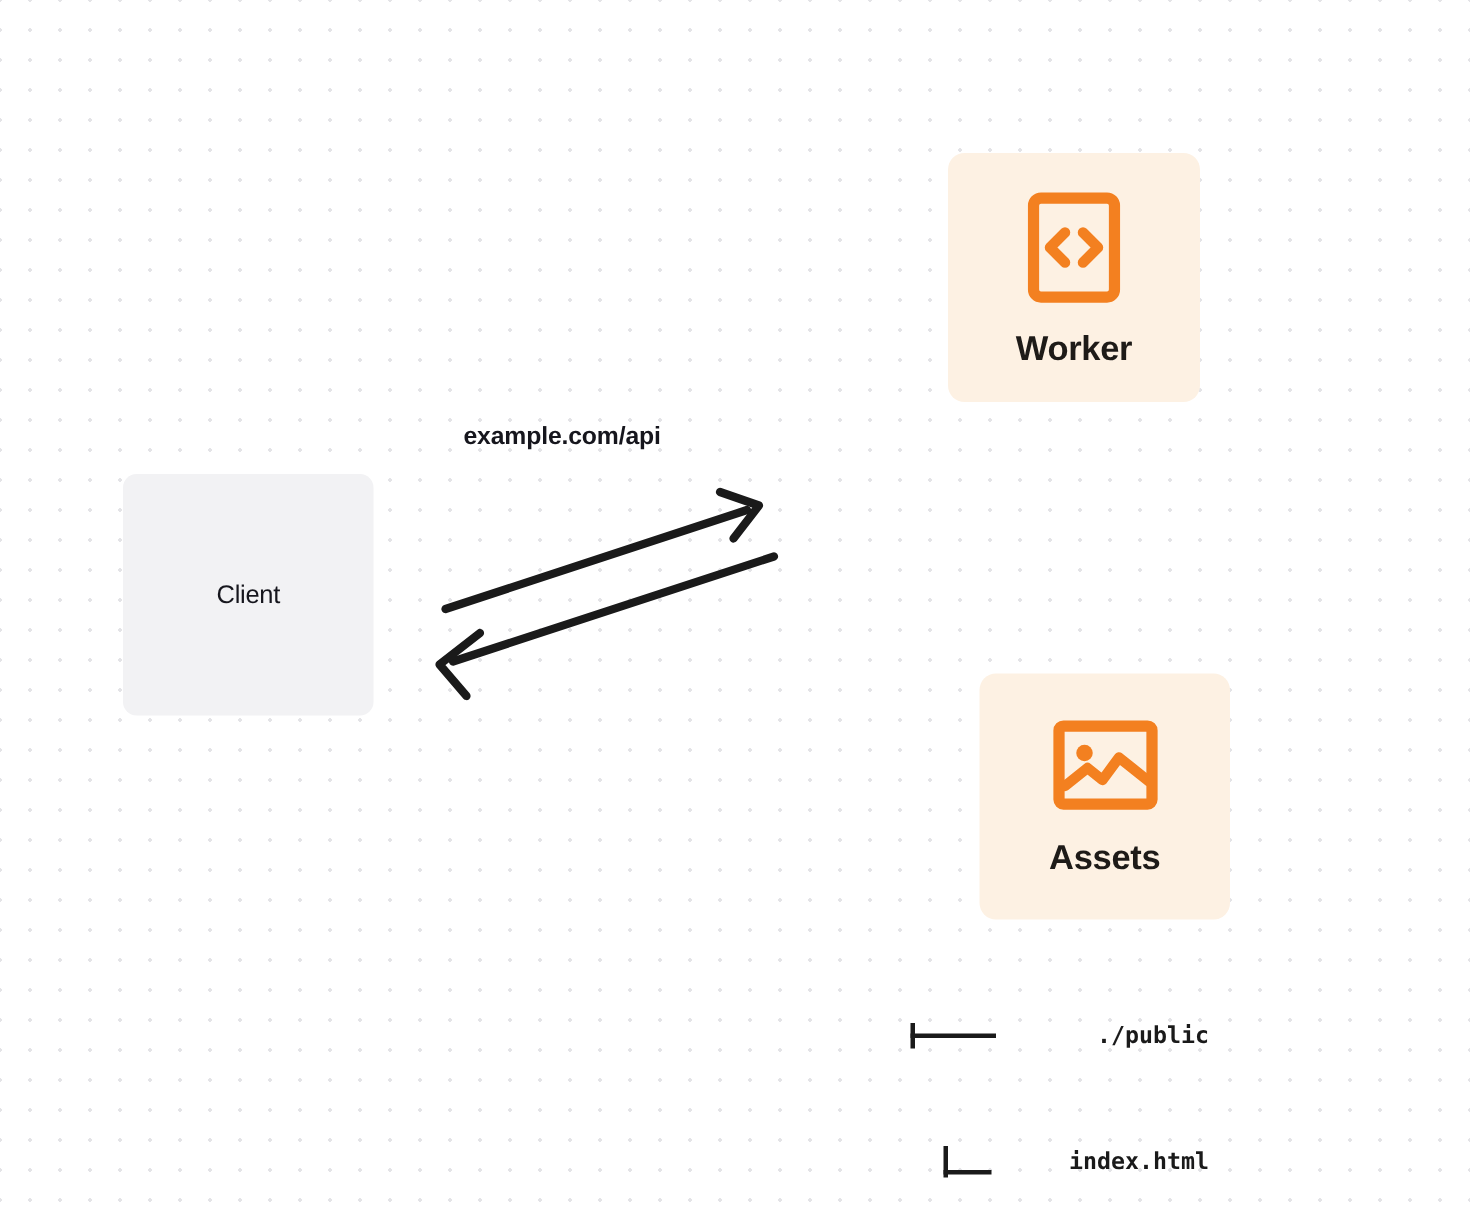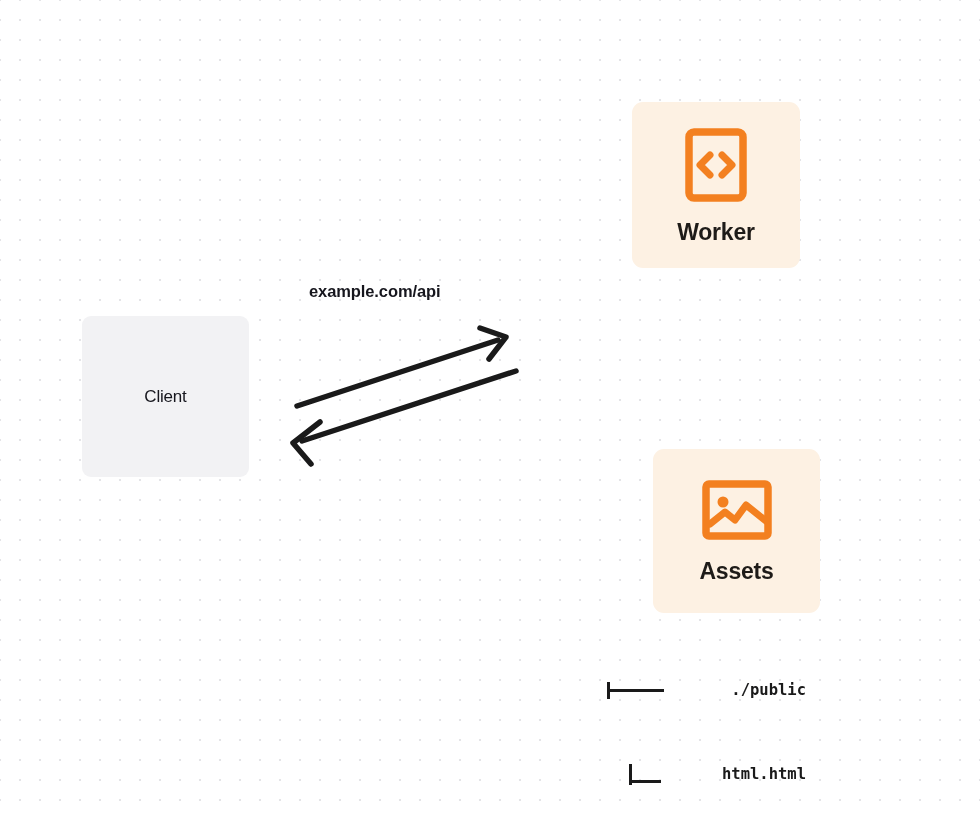--- a/index.html
+++ b/index.html
@@ -126,21 +126,21 @@
         <i class="tg-horiz" style="left:1px; top:9px;  width:57px;"></i>
       </span>
       <span class="tree-name">./public</span>
     </div>
 
     <div class="tree-row">
       <span class="tree-glyph">
         <i class="tg-vert" style="left:23px; top:0px;  height:21px;"></i>
         <i class="tg-horiz" style="left:23px; top:16px; width:32px;"></i>
       </span>
-      <span class="tree-name">html.html</span>
+      <span class="tree-name">index.html</span>
     </div>
 
     
 
     
 
   </div>
 
 </div>
 

